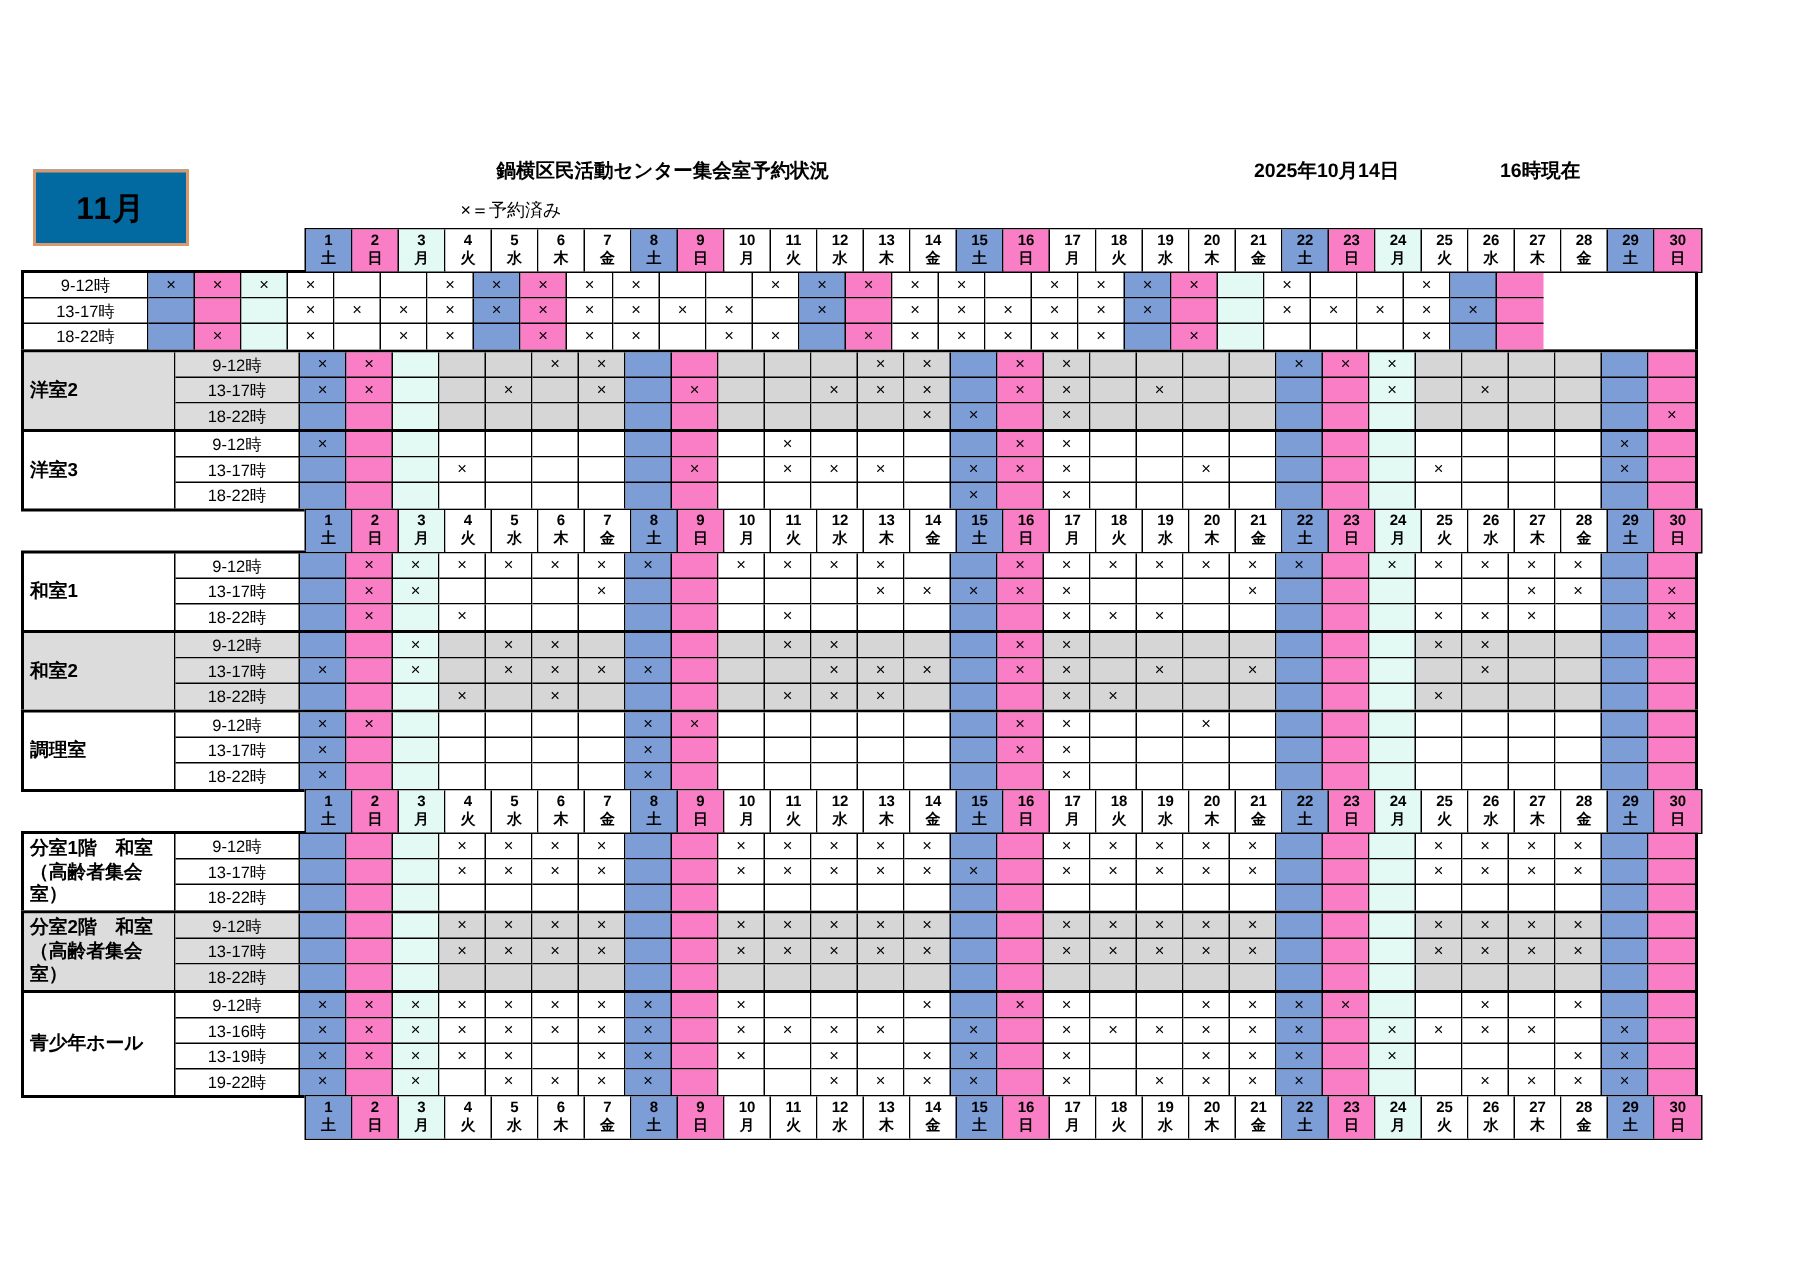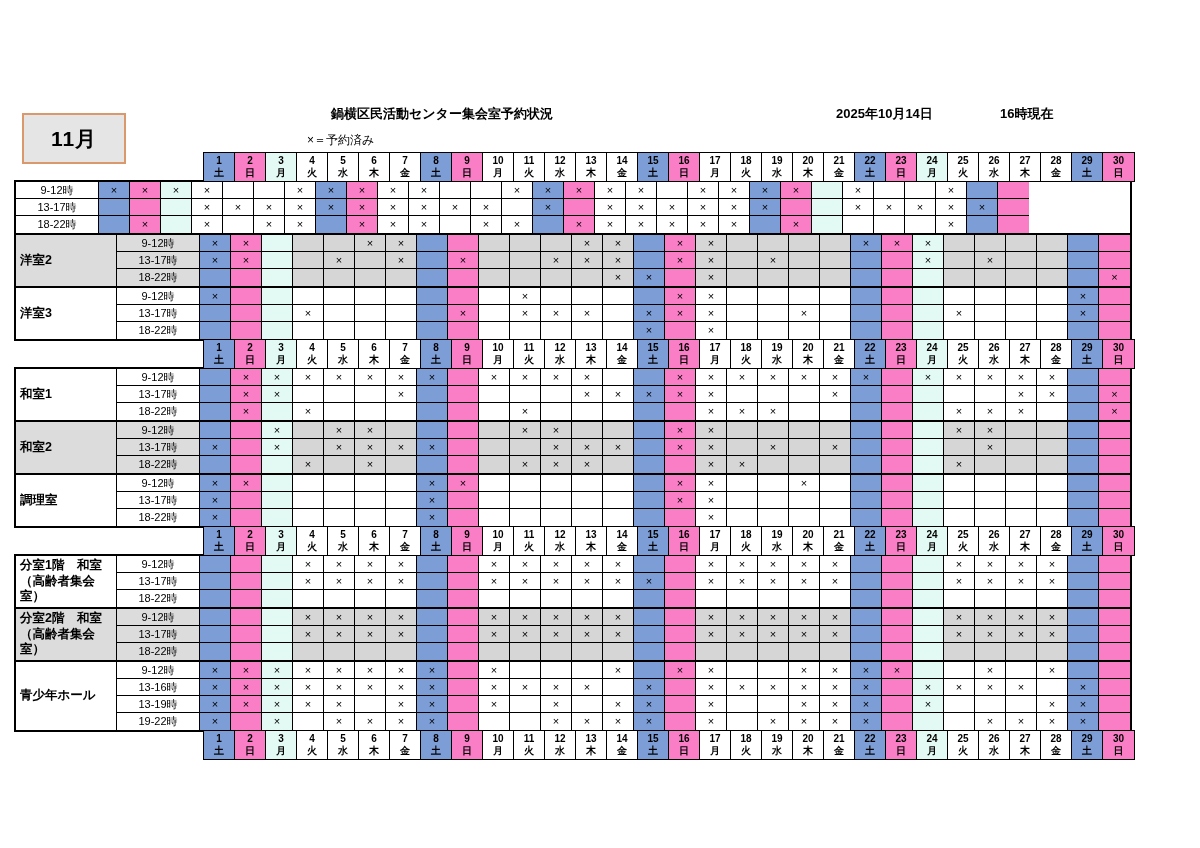--- a/index.html
+++ b/index.html
@@ -3,21 +3,21 @@
 <meta charset="utf-8">
 <style>
   html,body{margin:0;padding:0;}
   body{
     width:1200px;height:848px;position:relative;background:#ffffff;
     font-family:"Liberation Sans","DejaVu Sans",sans-serif;color:#000;
     overflow:hidden;
   }
   .month-box{
     position:absolute;left:22px;top:113px;width:100px;height:47px;
-    background:#e5e5e5;border:2px solid #DA996C;
+    background:#0369a1;border:2px solid #DA996C;
     display:flex;align-items:center;justify-content:center;
     font-size:21px;font-weight:bold;letter-spacing:1px;
   }
   .page-title{position:absolute;left:331px;top:105px;font-size:13px;font-weight:bold;text-align:center;}
   .legend{position:absolute;left:307px;top:132px;font-size:12px;}
   .report-date{position:absolute;left:836px;top:105px;font-size:13px;font-weight:bold;}
   .report-time{position:absolute;left:1000px;top:105px;font-size:13px;font-weight:bold;}
 
   .tbl{position:absolute;left:14px;top:152px;}
   .tbl > * + *{margin-top:-2px;}

